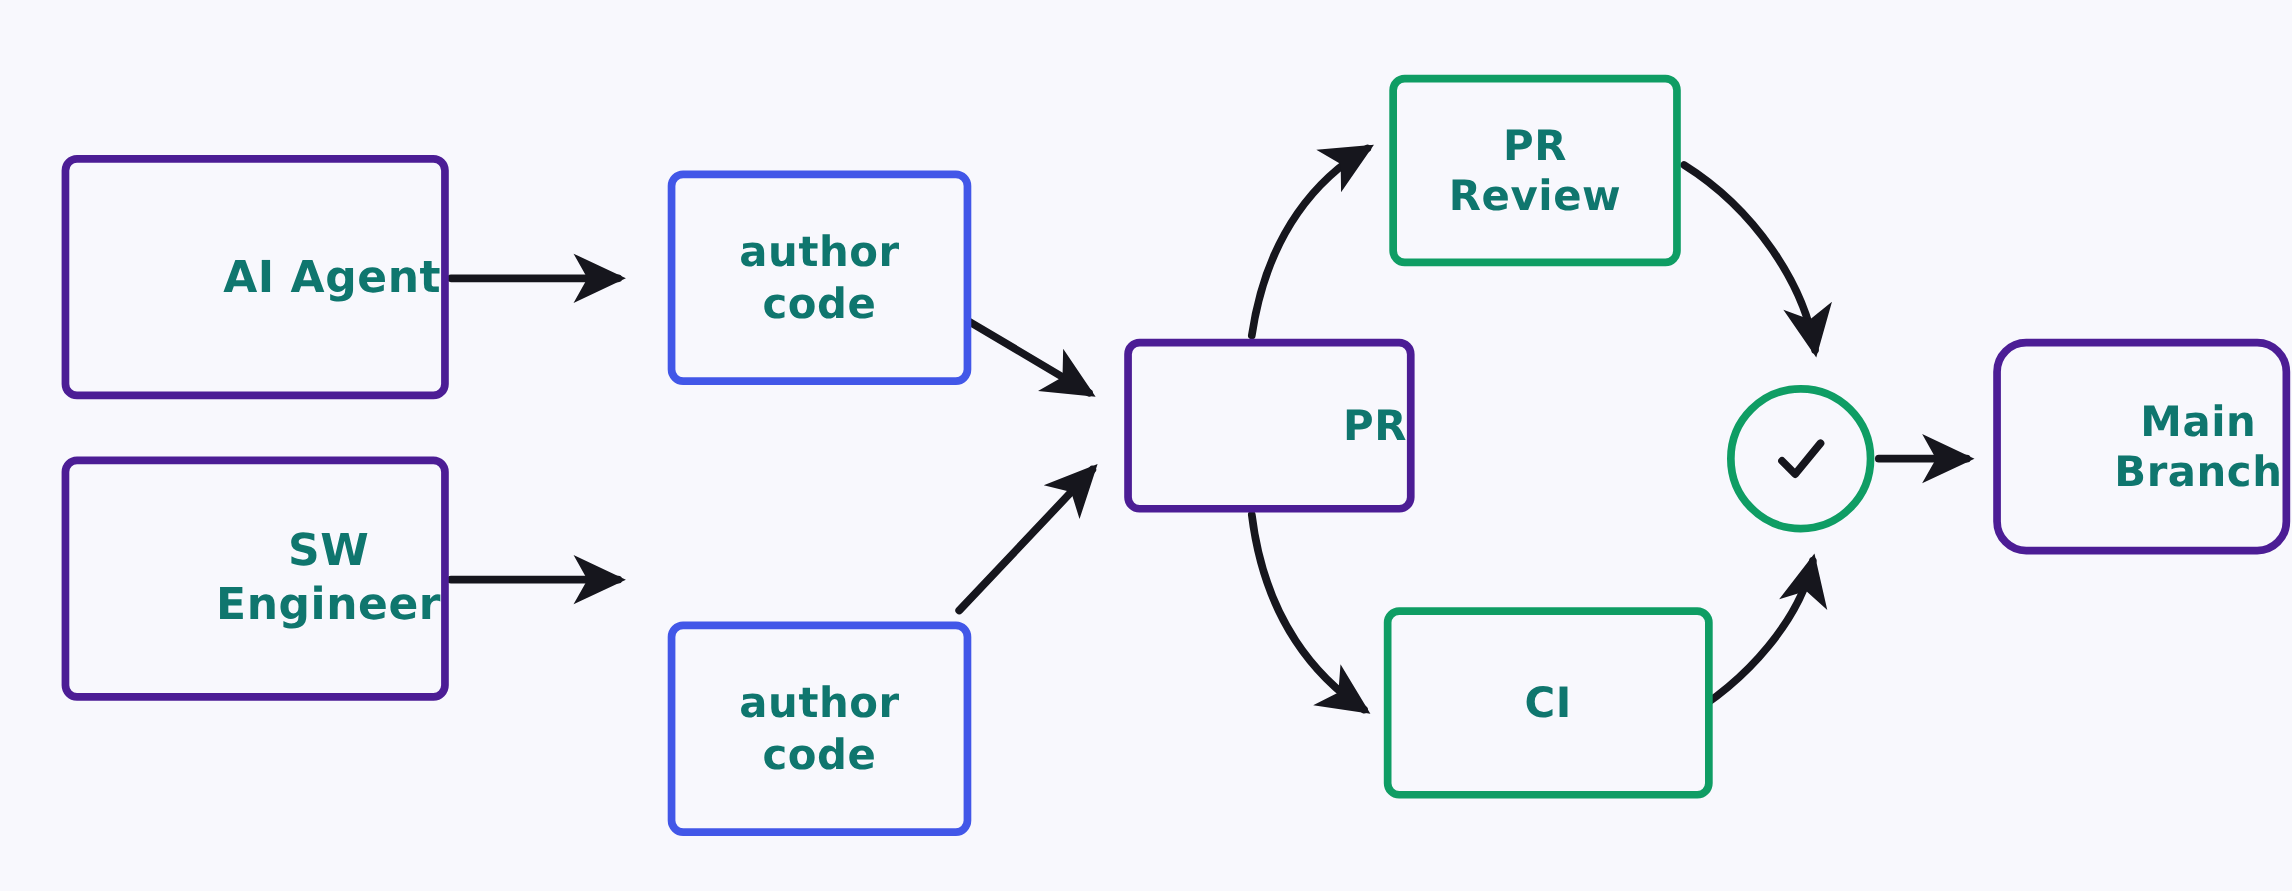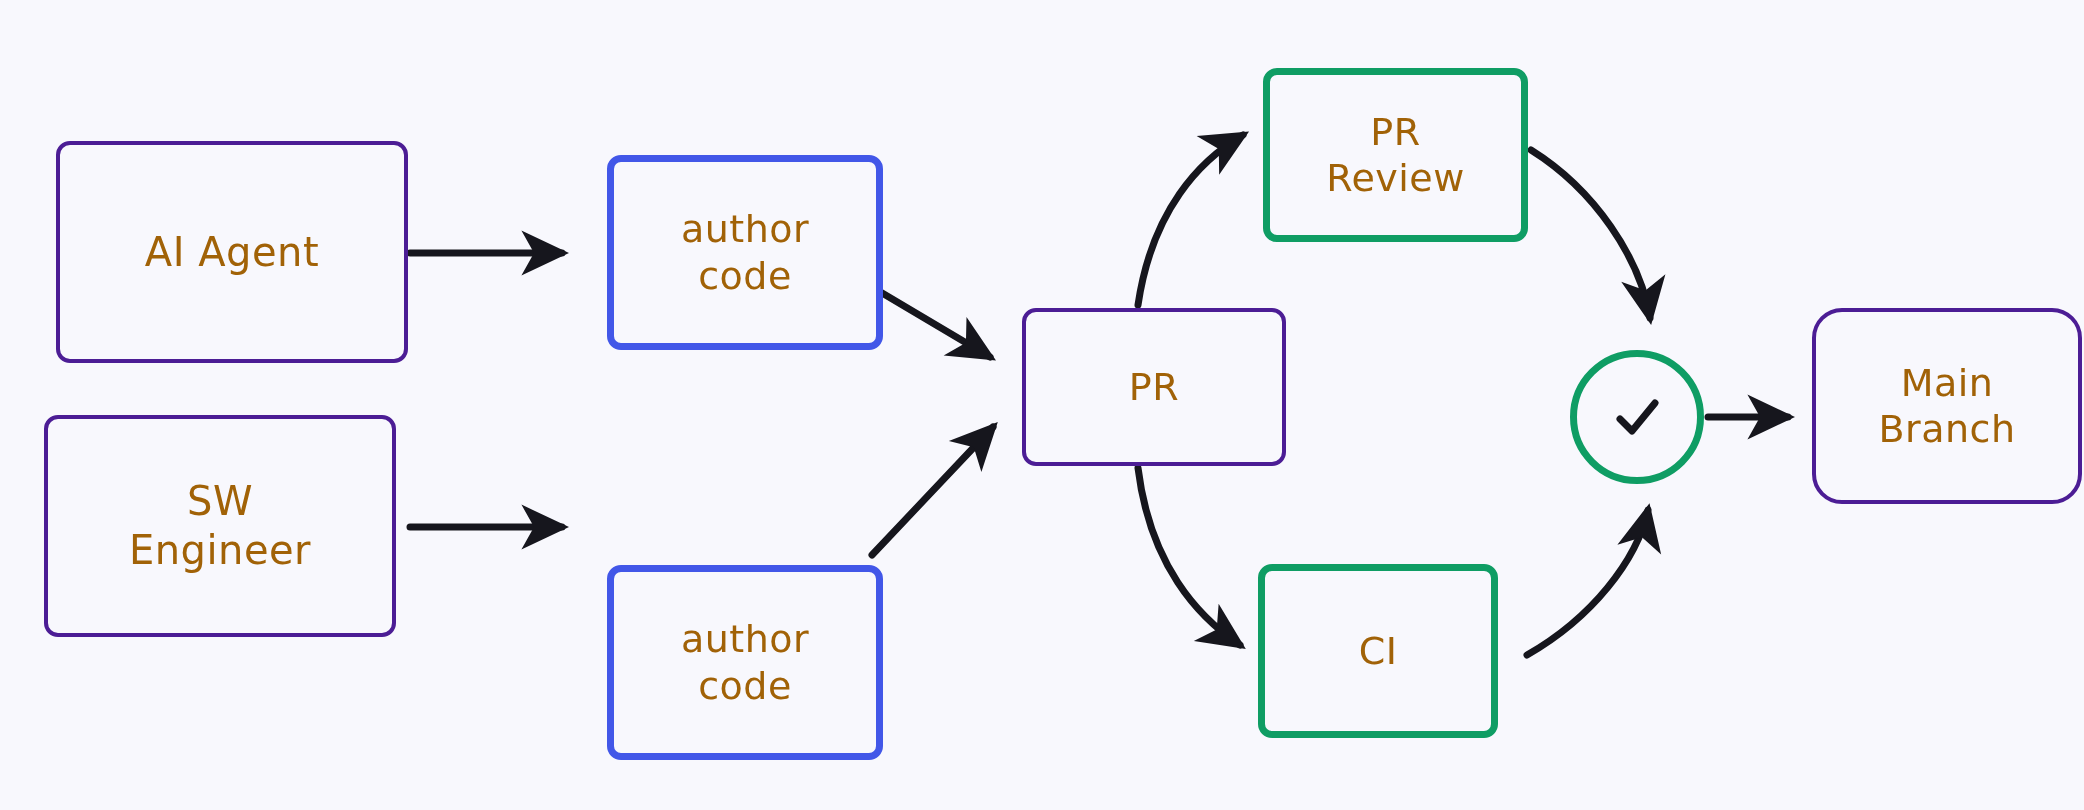--- a/index.html
+++ b/index.html
@@ -32,27 +32,27 @@
     display: flex;
     align-items: center;
     justify-content: center;
     text-align: center;
     background: #f8f8fd;
     border-radius: 14px;
     z-index: 3;
   }
   .node-label {
     font-family: "DejaVu Sans", sans-serif;
-    font-weight: 400;
-    color: #a16207;
+    font-weight: 700;
+    color: #0f766e;
     line-height: 1.22;
     letter-spacing: 0.5px;
     white-space: pre-line;
   }
-  .node.dark  { border: 4px solid #4c1d95; }
+  .node.dark  { border: 7px solid #4c1d95; justify-content: flex-end; }
   .node.blue  { border: 7px solid #4257e8; margin-left: 13px; }
   .node.green { border: 7px solid #0f9d64; }
 
   .check-circle {
     position: absolute;
     box-sizing: border-box;
     border-radius: 50%;
     border: 7px solid #0f9d64;
     background: #f8f8fd;
     display: flex;
@@ -92,21 +92,21 @@
       <path d="M 1527 655 C 1592 618 1637 560 1648 510" marker-end="url(#arrowhead)"></path>
 
       <path d="M 1708 417 L 1788 417" marker-end="url(#arrowhead)"></path>
     </g>
   </svg>
 
   <div class="node dark" style="left:56px; top:141px; width:352px; height:222px;">
     <span class="node-label" style="font-size:40px;">AI Agent</span>
   </div>
 
-  <div class="node dark" style="left:44px; top:415px; width:352px; height:222px;">
+  <div class="node dark" style="left:56px; top:415px; width:352px; height:222px;">
     <span class="node-label" style="font-size:40px;">SW
 Engineer</span>
   </div>
 
   <div class="node blue" style="left:594px; top:155px; width:276px; height:195px;">
     <span class="node-label" style="font-size:38px;">author
 code</span>
   </div>
 
   <div class="node blue" style="left:594px; top:565px; width:276px; height:195px;">
@@ -116,21 +116,21 @@
 
   <div class="node dark" style="left:1022px; top:308px; width:264px; height:158px;">
     <span class="node-label" style="font-size:38px;">PR</span>
   </div>
 
   <div class="node green" style="left:1263px; top:68px; width:265px; height:174px;">
     <span class="node-label" style="font-size:38px;">PR
 Review</span>
   </div>
 
-  <div class="node green" style="left:1258px; top:564px; width:240px; height:174px;">
+  <div class="node green" style="left:1258px; top:552px; width:299px; height:174px;">
     <span class="node-label" style="font-size:38px;">CI</span>
   </div>
 
   <div class="check-circle" style="left:1570px; top:350px; width:134px; height:134px;">
     <svg width="68" height="68" viewBox="0 0 68 68">
       <path d="M 17 36 L 29 48 L 52 20" fill="none" stroke="#16161d" stroke-width="7" stroke-linecap="round" stroke-linejoin="round"></path>
     </svg>
   </div>
 
   <div class="node dark" style="left:1812px; top:308px; width:270px; height:196px;border-radius:30px;">

